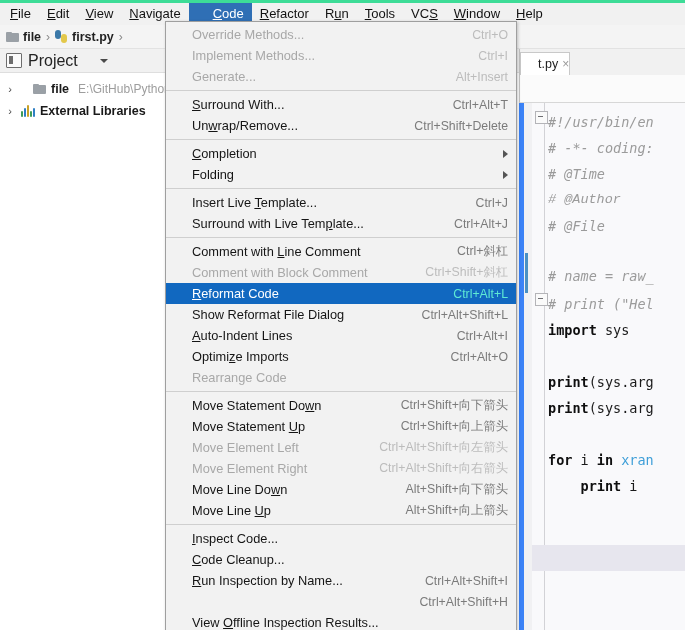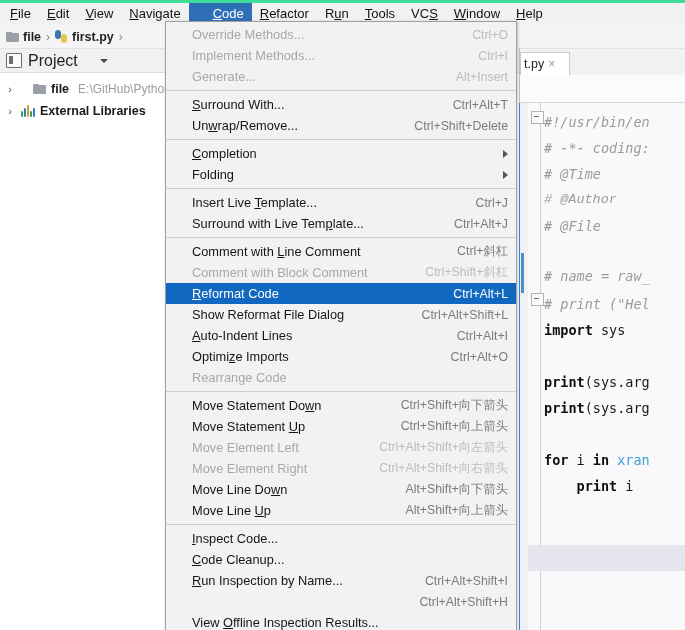--- a/index.html
+++ b/index.html
@@ -52,26 +52,26 @@
   .tlabel{font-weight:bold;color:#1a1a1a;}
   .tpath{color:#9d9d9d;font-weight:normal;font-size:12px;margin-left:4px;}
   .ico-lib{width:14px;height:12px;display:inline-block;position:relative;}
   .ico-lib span{position:absolute;bottom:0;width:2px;border-radius:1px;}
 
   
   .edit-tabstrip{position:absolute;left:519px;top:49px;width:166px;height:26px;background:#f1f1f1;
                  border-left:1px solid #c3c3c3;box-sizing:border-box;}
   .edit-tab{position:absolute;left:520px;top:52px;width:50px;height:23px;background:#ffffff;
             border:1px solid #c9c9c9;border-bottom:none;box-sizing:border-box;
-            display:flex;align-items:center;padding-left:3px;gap:4px;font-size:12.5px;color:#1e1e1e;}
+            display:flex;align-items:center;padding-left:17px;gap:4px;font-size:12.5px;color:#1e1e1e;}
   .tab-x{color:#9a9a9a;font-size:12px;}
   .edit-toolstrip{position:absolute;left:519px;top:75px;width:166px;height:28px;background:#fbfbfb;
                   border-left:1px solid #c3c3c3;border-bottom:1px solid #d7d7d7;box-sizing:border-box;}
   .editor{position:absolute;left:519px;top:103px;width:166px;height:527px;background:#f9f9fb;
-          border-left:1px solid #3b82f6;box-sizing:border-box;overflow:hidden;}
+          border-left:5px solid #3b82f6;box-sizing:border-box;overflow:hidden;}
   .gutter{position:absolute;left:0;top:0;width:8px;height:527px;background:#f1f1f3;}
   .gutter-mark{position:absolute;left:1px;width:3px;height:40px;background:#4a90c4;}
   .fold-rail{position:absolute;left:20px;top:0;width:1px;height:527px;background:#d2d2d6;}
   .codearea{position:absolute;left:24px;top:0;width:150px;height:527px;
             font-family:"DejaVu Sans Mono","Liberation Mono",monospace;font-size:13.5px;}
   .cline{position:absolute;left:0;white-space:pre;height:26px;line-height:26px;}
   .cmt{color:#9b9b9b;font-style:italic;}
   .kw{color:#0f0f0f;font-weight:bold;}
   .bi{color:#3f9fd8;}
   .curline{position:absolute;left:8px;width:158px;height:26px;background:#e7e6ee;}
@@ -82,21 +82,21 @@
   .dropdown{position:absolute;left:165px;top:21px;width:352px;
             background:#f2f2f2;border:1px solid #9f9f9f;box-sizing:border-box;
             box-shadow:1px 1px 3px rgba(0,0,0,.22);z-index:50;padding:2px 0;}
   .drow{display:flex;align-items:center;height:21px;padding:0 8px 0 26px;box-sizing:border-box;
         font-size:12.8px;color:#151515;white-space:nowrap;position:relative;}
   .drow.disabled{color:#a8a8a8;}
   .drow.sel{background:#1168c0;color:#ffffff;}
   .drow .dlabel{flex:0 0 auto;}
   .drow .dspacer{flex:1 1 auto;}
   .drow .dkey{color:#7b7b7b;font-size:12.3px;padding-left:18px;}
-  .drow.sel .dkey{color:#ffffff;}
+  .drow.sel .dkey{color:#5eead4;}
   .drow.disabled .dkey{color:#bcbcbc;}
   .drow u{text-decoration:underline;text-underline-offset:1px;}
   .drow .arrow{width:0;height:0;border-top:4px solid transparent;border-bottom:4px solid transparent;
                border-left:5px solid #555;margin-left:10px;}
   .dsep{height:1px;background:#cfcfcf;margin:3px 0;}
 </style>
 </head>
 <body>
 
 <div class="top-strip"></div>

